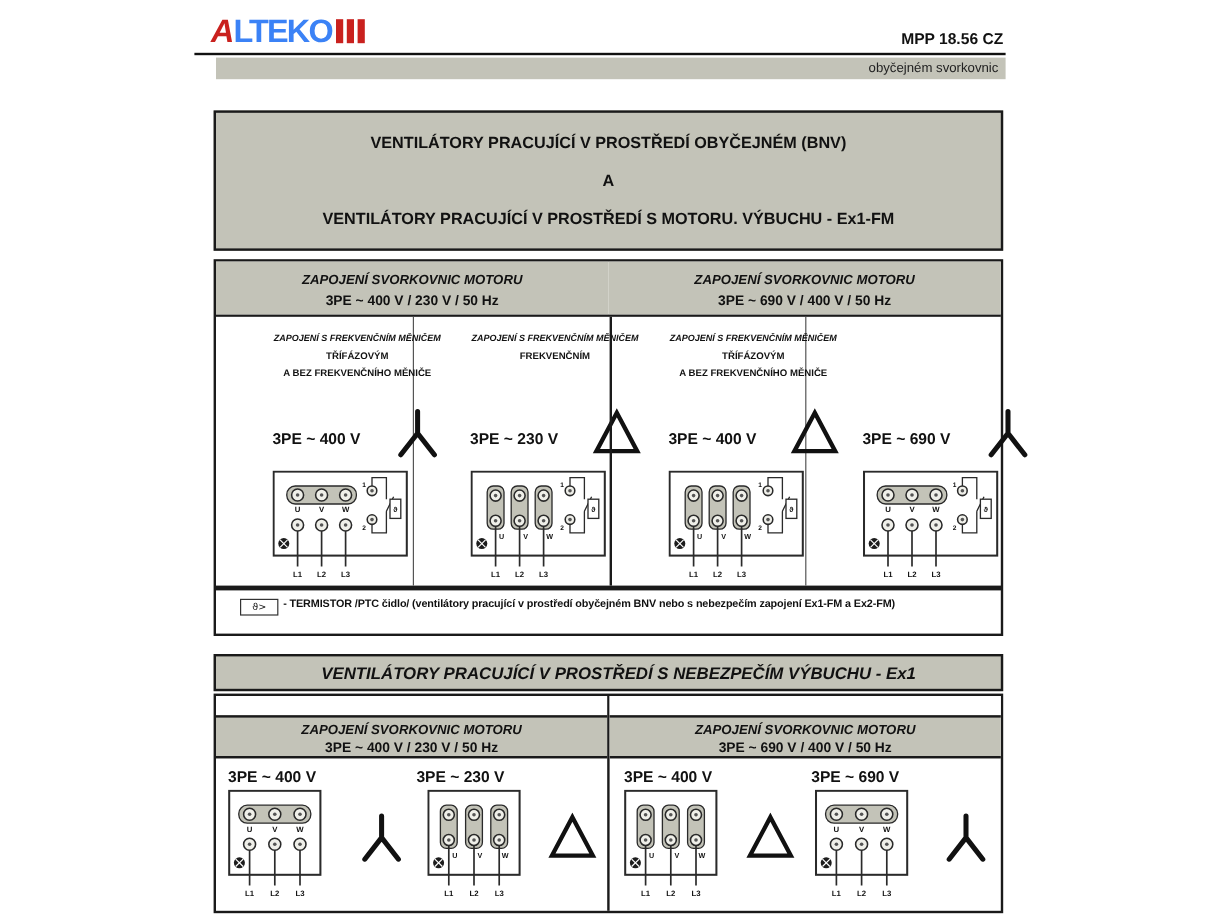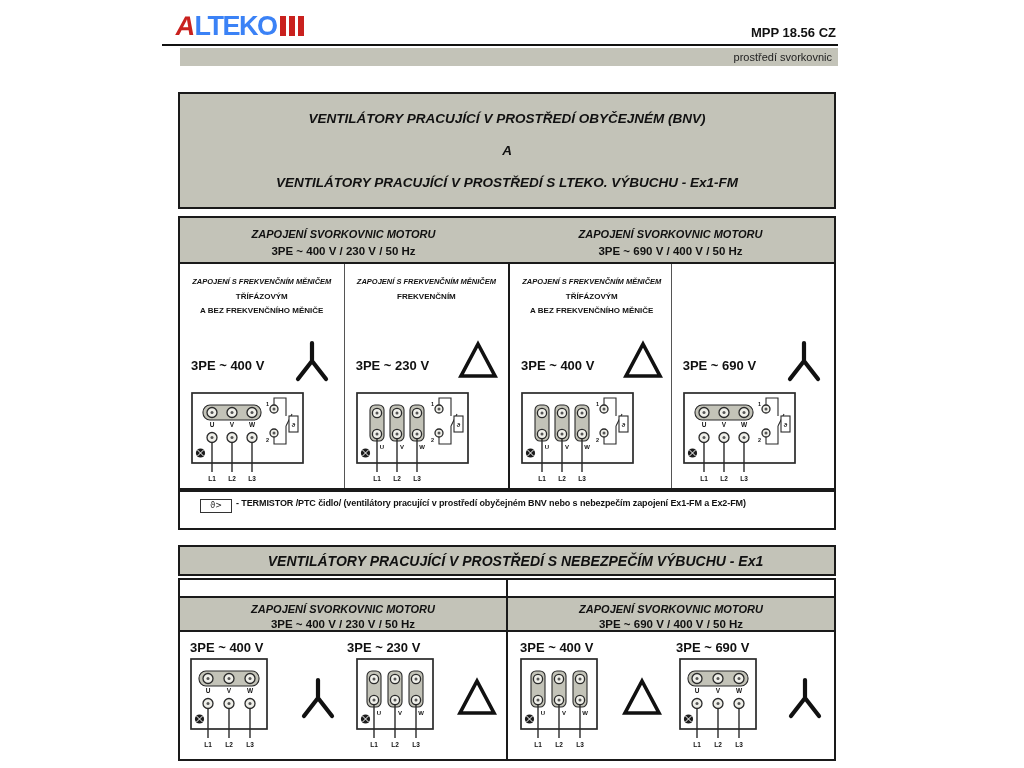--- a/index.html
+++ b/index.html
@@ -15,31 +15,31 @@
   .logo-rest{color:#3b82f6;font-weight:bold;font-size:27px;letter-spacing:-1.5px;}
   .logo-bars{display:flex;gap:3px;margin-left:3px;}
   .logo-bars i{display:block;width:6px;height:20px;background:#c9211e;}
   .doc-code{top:25px;right:188px;font-weight:bold;font-size:13px;}
   .rule{left:162px;top:44px;width:676px;height:2px;background:#111;}
   .subbar{left:180px;top:48px;width:658px;height:18px;background:#c3c3b8;
           font-size:11px;color:#222;text-align:right;line-height:18px;padding-right:6px;box-sizing:border-box;}
   
   .s1-title{left:178px;top:92px;width:658px;height:117px;background:#c3c3b8;border:2px solid #1a1a1a;
             box-sizing:border-box;display:flex;flex-direction:column;justify-content:space-evenly;
-            text-align:center;font-weight:bold;font-style:italic;font-size:13.5px;}
+            text-align:center;font-weight:bold;font-size:13.5px;}
   
   .s1-table{left:178px;top:216px;width:658px;border:2px solid #1a1a1a;box-sizing:border-box;background:#fff;}
   .s1-head{display:flex;height:44px;border-bottom:2px solid #1a1a1a;}
   .hcell{width:50%;background:#c3c3b8;text-align:center;box-sizing:border-box;padding-top:8px;}
   .hcell .h1{font-weight:bold;font-style:italic;font-size:11px;line-height:17px;}
   .hcell .h2{font-weight:bold;font-size:11.5px;line-height:17px;}
   .s1-body{position:relative;height:224px;}
   .vdiv{position:absolute;top:0;bottom:0;width:1.2px;background:#555;}
   .cdiv{position:absolute;top:0;bottom:0;width:2.5px;background:#1a1a1a;z-index:2;}
-  .col{position:absolute;top:0;bottom:0;width:163.5px;}
+  .col{position:absolute;top:0;bottom:0;width:163.5px;margin-left:36px;}
   .sub{margin-top:11px;text-align:center;line-height:14.5px;}
   .sub .l1{font-weight:bold;font-style:italic;font-size:7.5px;}
   .sub .l2,.sub .l3{font-weight:bold;font-size:8px;}
   .vlabel{position:absolute;left:11px;top:94px;font-weight:bold;font-size:13px;white-space:nowrap;}
   .sym{position:absolute;left:112px;top:76px;}
   .diag{position:absolute;left:11px;top:128px;}
   
   .note-box{left:178px;top:490px;width:658px;height:40px;border:2px solid #1a1a1a;box-sizing:border-box;background:#fff;}
   .note-sym{position:absolute;left:20px;top:7px;width:30px;height:12px;border:1px solid #333;
             font-size:8px;text-align:center;line-height:12px;font-family:"DejaVu Sans",sans-serif;}
@@ -69,26 +69,26 @@
   <span class="logo-a">A</span>
     <span class="logo-rest">LTEKO</span>
   <span class="logo-bars">
       <i></i>
       <i></i>
       <i></i>
     </span>
 </div>
 <div class="abs doc-code">MPP 18.56 CZ</div>
 <div class="abs rule"></div>
-<div class="abs subbar">prostředí svorkovnic</div>
+<div class="abs subbar">obyčejném svorkovnic</div>
 
 <div class="abs s1-title">
   <div>VENTILÁTORY PRACUJÍCÍ V PROSTŘEDÍ OBYČEJNÉM (BNV)</div>
   <div>A</div>
-  <div>VENTILÁTORY PRACUJÍCÍ V PROSTŘEDÍ S LTEKO. VÝBUCHU - Ex1-FM</div>
+  <div>VENTILÁTORY PRACUJÍCÍ V PROSTŘEDÍ S MOTORU. VÝBUCHU - Ex1-FM</div>
 </div>
 
 <div class="abs s1-table" style="position:absolute;">
   <div class="s1-head">
     <div class="hcell">
       <div class="h1">ZAPOJENÍ SVORKOVNIC MOTORU</div>
       <div class="h2">3PE ~ 400 V / 230 V / 50 Hz</div>
     </div>
     <div class="hcell">
       <div class="h1">ZAPOJENÍ SVORKOVNIC MOTORU</div>

